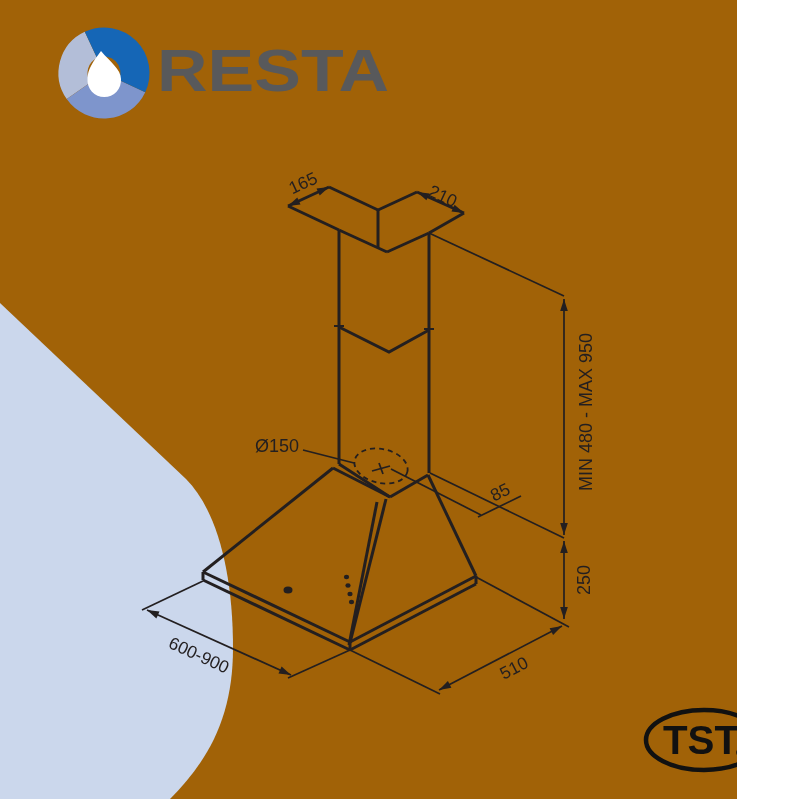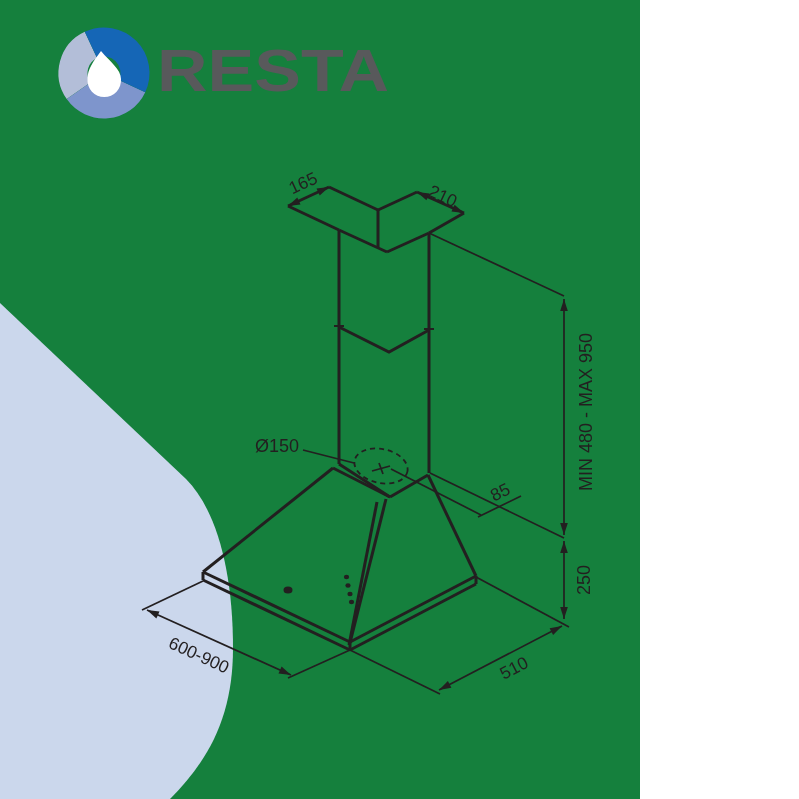--- a/index.html
+++ b/index.html
@@ -1,16 +1,16 @@
 <!DOCTYPE html>
 <html><head>
 <meta charset="utf-8">
 <style>
   html,body{margin:0;padding:0;background:#ffffff;}
-  .stage{position:relative;width:640px;height:799px;background:#15803d;overflow:hidden;}
+  .stage{position:relative;width:737px;height:799px;background:#a16207;overflow:hidden;}
   svg{display:block;}
   .dimtxt{font-family:"Liberation Sans",sans-serif;font-size:17.5px;fill:#231F20;}
   .dimtxt-big{font-family:"Liberation Sans",sans-serif;font-size:18px;fill:#231F20;}
   .wordmark{font-family:"Liberation Sans",sans-serif;font-size:60px;font-weight:bold;fill:#58595B;}
   .tsttxt{font-family:"Liberation Sans",sans-serif;font-size:41px;font-weight:bold;fill:#111111;}
   .regtxt{font-family:"Liberation Sans",sans-serif;font-size:13px;font-weight:bold;fill:#111111;}
   .thick{stroke:#231F20;stroke-width:3;fill:none;stroke-linecap:butt;stroke-linejoin:miter;}
   .thin{stroke:#231F20;stroke-width:1.7;fill:none;}
   .tick{stroke:#231F20;stroke-width:2;fill:none;}
 </style>

